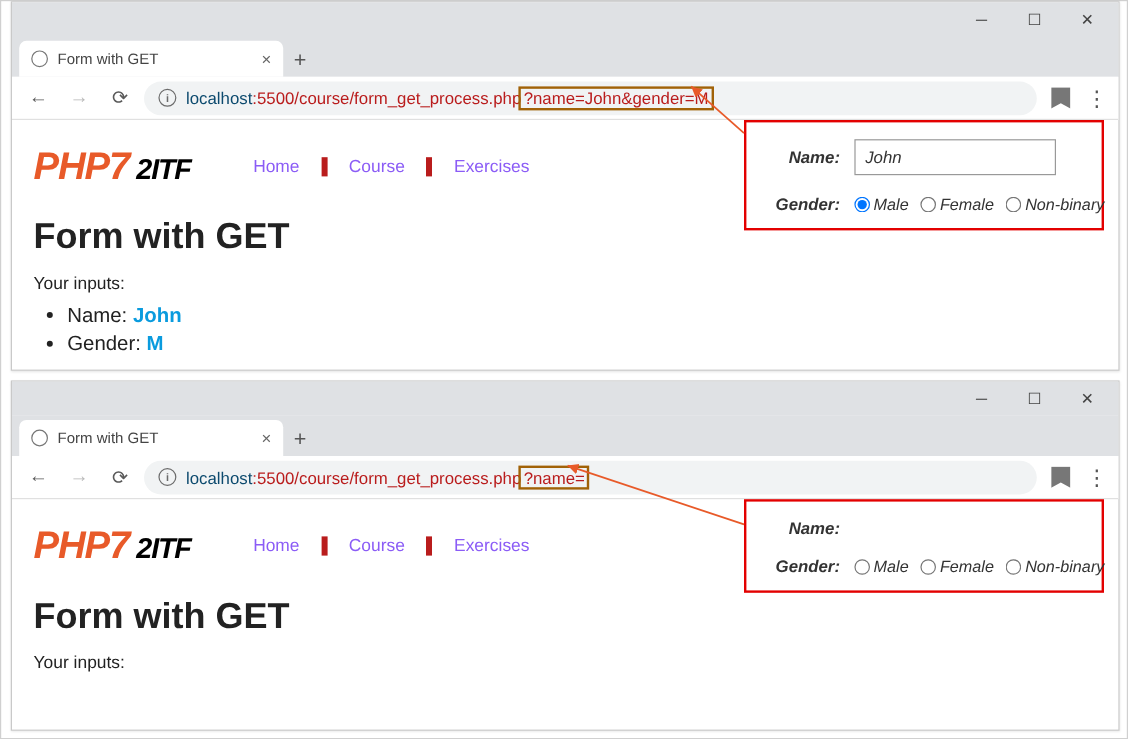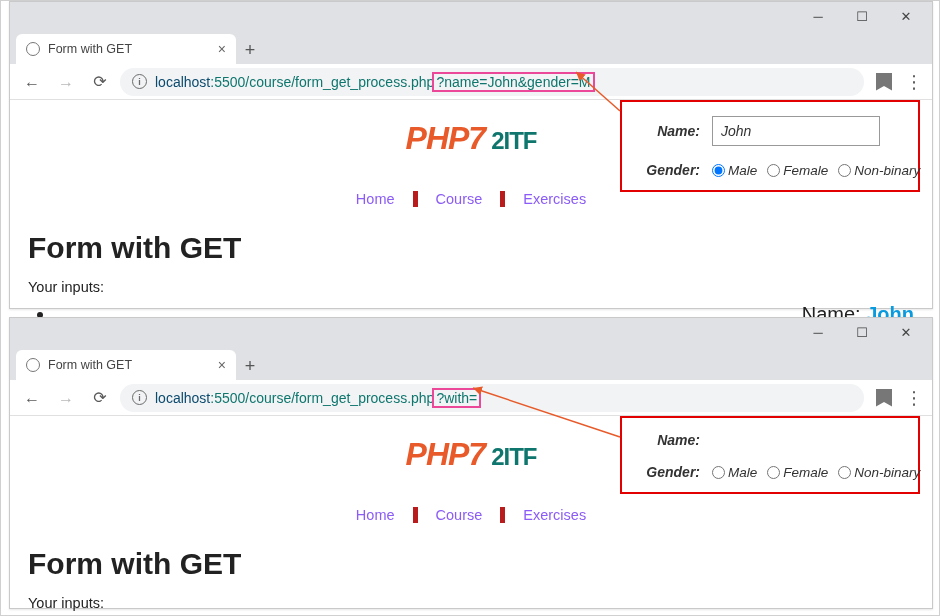--- a/index.html
+++ b/index.html
@@ -16,36 +16,36 @@
   .tab .favicon { width:14px; height:14px; border:1.5px solid #777; border-radius:50%; }
   .tab .tabtxt { flex:1; overflow:hidden; white-space:nowrap; text-overflow:ellipsis; }
   .tab .closex { color:#666; font-size:14px; }
   .newtab { width:28px; height:28px; display:flex; align-items:center; justify-content:center; color:#555; font-size:18px; }
   .addrrow { height: 36px; background:#fff; border-bottom:1px solid #e0e0e0; display:flex; align-items:center; padding:0 8px; gap:6px; }
   .navicn { width:28px; height:28px; display:flex; align-items:center; justify-content:center; color:#5a5a5a; font-size:16px; border-radius:50%; }
   .navicn.disabled { color:#b8b8b8; }
   .omnibox { flex:1; height:28px; background:#f1f3f4; border-radius:14px; display:flex; align-items:center; padding:0 12px; gap:8px; font-size:14px; color:#202124; }
   .omnibox .secure { width:15px; height:15px; border:1.3px solid #6b6b6b; border-radius:50%; display:flex; align-items:center; justify-content:center; font-size:9px; color:#6b6b6b; font-weight:bold; }
   .urlhost { color:#0c4a6e; }
-  .urlpath { color:#0f766e; }
-  .redbox-url { border:2px solid #ec4899; padding:0 2px; margin-left:-2px; }
+  .urlpath { color:#b91c1c; }
+  .redbox-url { border:2px solid #a16207; padding:0 2px; margin-left:-2px; }
   .bookm { width:20px; height:18px; background:#777; clip-path: polygon(10% 0%, 90% 0%, 90% 100%, 50% 75%, 10% 100%); }
   .menu3 { width:20px; color:#555; font-size:18px; text-align:center; }
   .page { position:relative; padding: 20px 18px 10px 18px; }
-  .navbrand { display:flex; align-items:center; gap:34px; margin-bottom: 24px; flex-direction: column; }
+  .navbrand { display:flex; align-items:center; gap:34px; margin-bottom: 24px; }
   .brand { display:flex; align-items:baseline; gap:6px; }
   .php7 { font-size:32px; font-weight:800; font-style:italic; color:#e85a29; letter-spacing:-1px; }
-  .itf  { font-size:24px; font-weight:700; color:#0f766e; letter-spacing:-1px; }
+  .itf  { font-size:24px; font-weight:700; font-style:italic; color:#000000; letter-spacing:-1px; }
   .menu { display:flex; align-items:center; }
   .menu a { color:#8b5cf6; font-size:14.5px; padding:0 18px; text-decoration:none; }
   .menu a + a { border-left:5px solid #b91c1c; }
   h1.pgtitle { font-size:30px; font-weight:600; color:#222; margin: 18px 0 14px 0; }
   .intro { font-size:14.5px; margin-bottom:6px; }
   ul.inputs { padding-left: 28px; }
-  ul.inputs li { font-size:20px; padding:2px 0;text-align:right; }
+  ul.inputs li { font-size:17px; padding:2px 0; }
   .val { color:#0a9bde; font-weight:600; }
   .formbox { position:absolute; right:12px; top:0px; border:2px solid #e30000; padding:14px 14px 12px 14px; width:300px; background:#fff; font-style:italic; }
   .frow { display:flex; align-items:center; gap:12px; margin-bottom:16px; }
   .flabel { font-weight:700; color:#333; min-width:64px; text-align:right; }
   .tinput { border:1px solid #999; padding:6px 8px; width:168px; font-size:14px; font-family:inherit; font-style:italic; color:#333; }
   .tinput::placeholder { color:#a9a9a9; }
   .radios { display:flex; align-items:center; gap:10px; font-size:13.5px; color:#333; flex-wrap:nowrap; }
   .radios label { display:flex; align-items:center; gap:3px; white-space:nowrap; }
   .radios input[type=radio] { margin:0; }
   svg.arrow { position:absolute; pointer-events:none; }
@@ -158,21 +158,21 @@
       </div>
       <div class="newtab">+</div>
     </div>
     <div class="addrrow">
       <div class="navicn">←</div>
       <div class="navicn disabled">→</div>
       <div class="navicn">⟳</div>
       <div class="omnibox">
         <span class="secure">i</span>
         <span>
-          <span class="urlhost">localhost</span><span class="urlpath">:5500/course/form_get_process.php</span><span class="urlpath redbox-url">?with=</span>
+          <span class="urlhost">localhost</span><span class="urlpath">:5500/course/form_get_process.php</span><span class="urlpath redbox-url">?name=</span>
         </span>
       </div>
       <div style="width:28px;display:flex;justify-content:center;">
           <div class="bookm"></div>
         </div>
       <div class="menu3">⋮</div>
     </div>
 
     <div class="page">
       <div class="navbrand">

